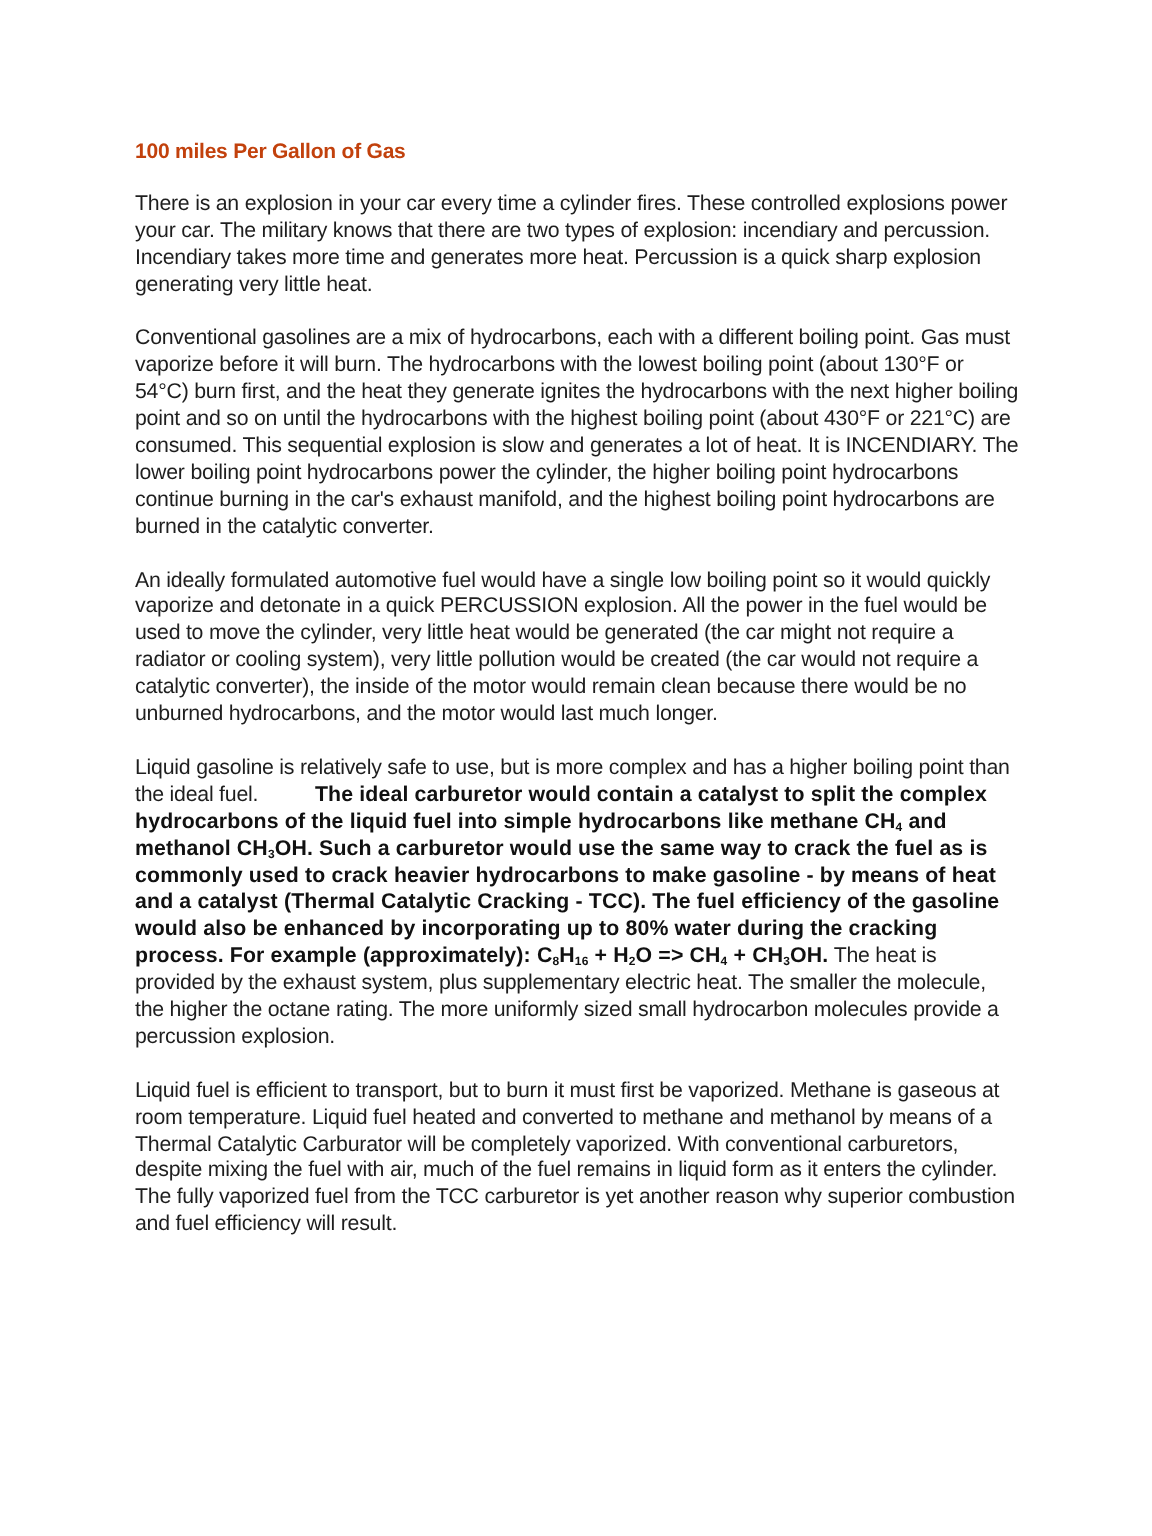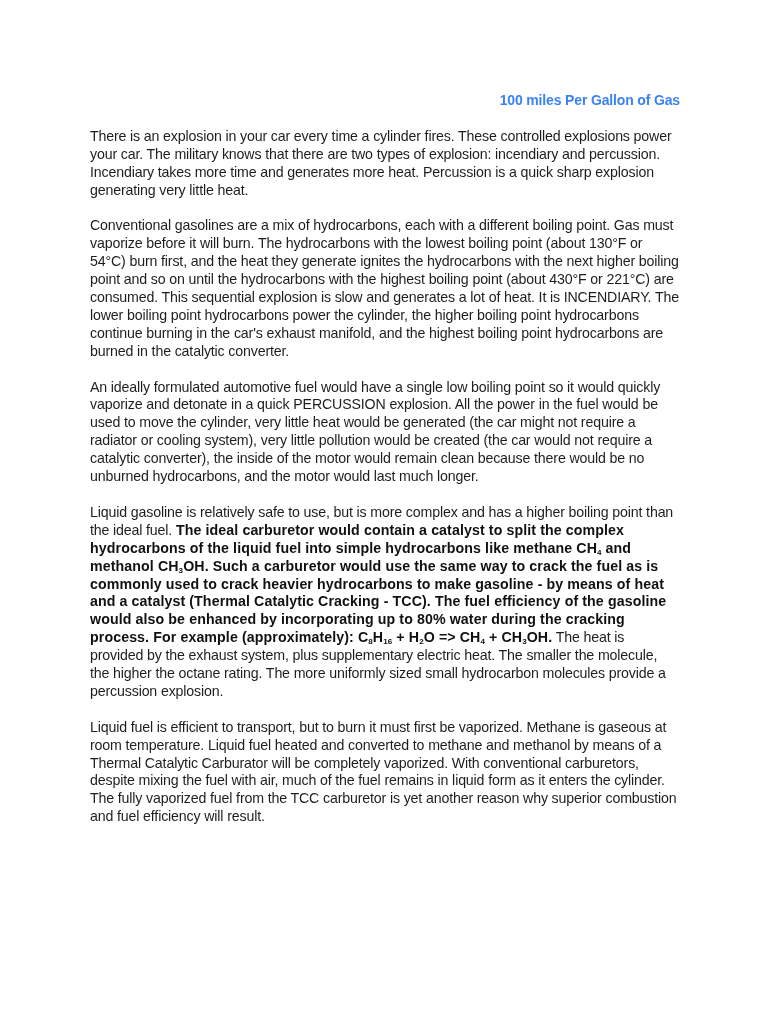--- a/index.html
+++ b/index.html
@@ -18,34 +18,35 @@
     left: 90px;
     top: 92px;
     width: 590px;
     font-family: "Liberation Sans", sans-serif;
     font-size: 14.2px;
     line-height: 17.9px;
     color: #1e1e1e;
     letter-spacing: -0.15px;
   }
   .title {
-    text-align: right;
+    text-align: left;
     font-weight: bold;
     font-size: 14px;
     margin: 0 0 18px 0;
     padding-left: 0;
-    color: #3b82f6;
+    color: #c2410c;
   }
   .para {
     margin: 0 0 17.9px 0;
   }
   .b {
     font-weight: bold;
     color: #111;
     letter-spacing: 0.1px;
+    margin-left: 34px;
   }
   sub {
     font-size: 8px;
     line-height: 0;
     vertical-align: -2px;
   }
 </style>
 </head>
 <body>
 

